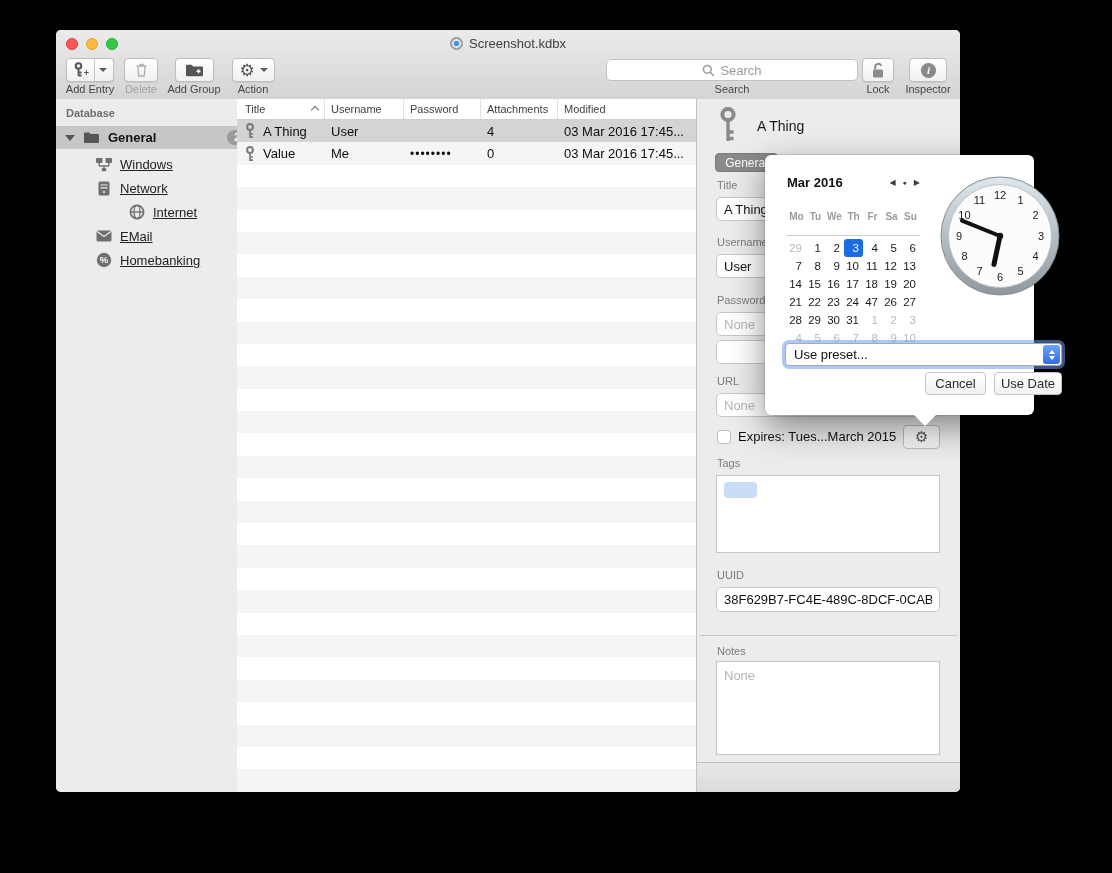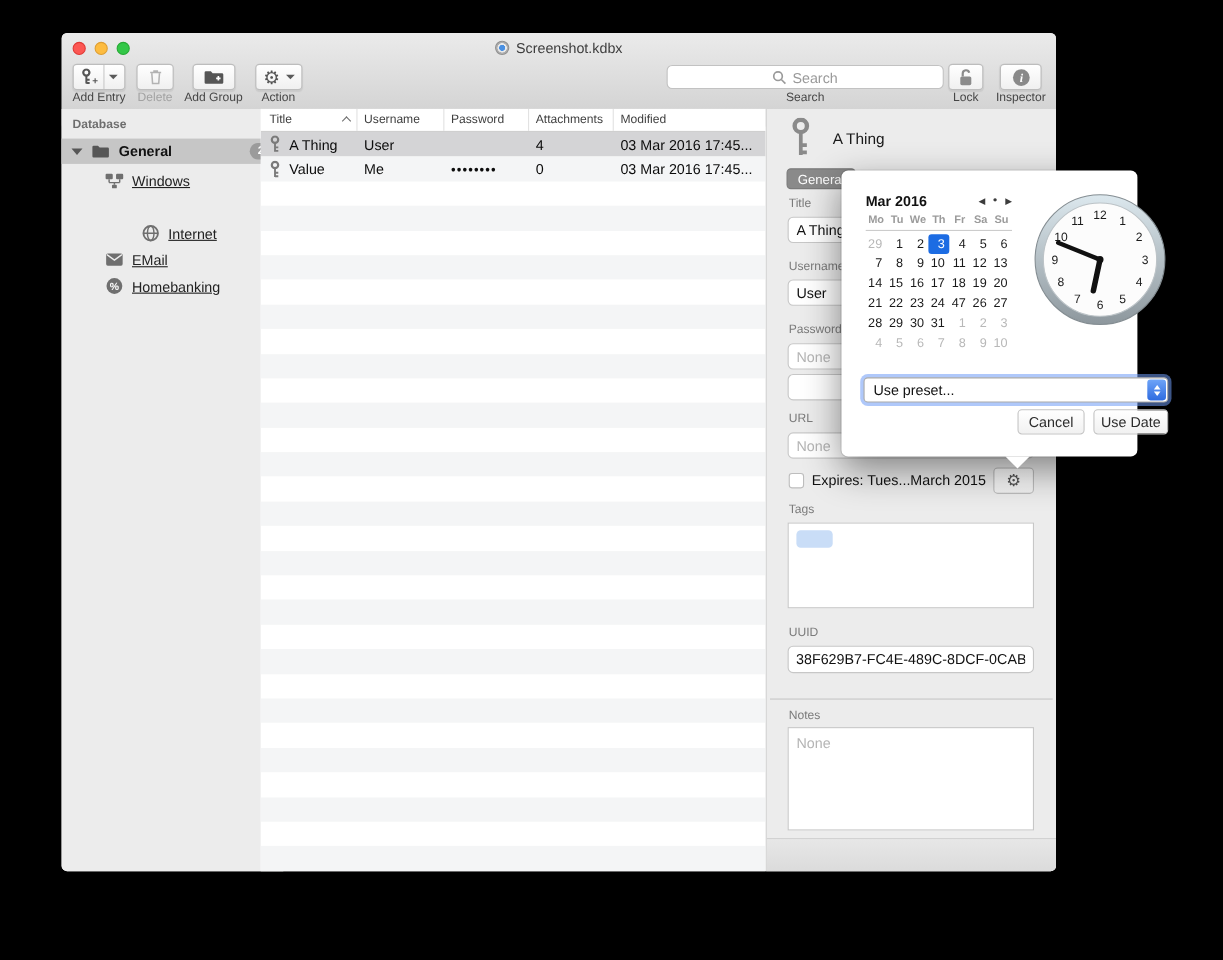--- a/index.html
+++ b/index.html
@@ -104,21 +104,21 @@
   
   .popover { position:absolute; left:765px; top:155px; width:269px; height:260px; background:#fff;
     border-radius:6px; box-shadow:0 12px 34px rgba(0,0,0,.45), 0 0 0 1px rgba(0,0,0,.1); z-index:50; }
   .popover-arrow { position:absolute; top:260px; left:149px; width:0; height:0;
     border:11px solid transparent; border-top:11px solid #fff; border-bottom:none; }
   .calendar { position:absolute; left:22px; top:18px; width:133px; }
   .cal-head { display:flex; align-items:center; height:18px; }
   .cal-month { flex:1; font-weight:bold; font-size:13px; color:#111; }
   .cal-nav { display:flex; align-items:center; gap:7px; color:#3c3c3c; }
   .cal-nav .arr { font-size:8px; } .cal-nav .dot { font-size:7px; }
-  .cal-week { display:flex; margin-top:4px; padding-bottom:3px; border-bottom:1px solid #ccc; }
+  .cal-week { display:flex; margin-top:20px; padding-bottom:13px; border-bottom:1px solid #ccc; }
   .cal-wd { width:19px; text-align:center; font-size:10px; font-weight:bold; color:#9b9b9b; }
   .cal-grid { display:flex; flex-wrap:wrap; width:133px; margin-top:3px; }
   .cal-cell { width:19px; height:18px; line-height:18px; font-size:11.5px; color:#1a1a1a;
     text-align:right; padding-right:4px; border-radius:3px; }
   .cal-cell.muted { color:#b8b8b8; }
   .cal-cell.selected { background:#1c6ce3; color:#fff; }
   .clock-svg { position:absolute; left:172px; top:18px; }
   .clock-num { font-size:11px; fill:#1a1a1a; font-family:"Liberation Sans", sans-serif; }
   .preset { position:absolute; left:20px; top:188px; width:277px; height:23px; border:1px solid #a9a9a9;
     border-radius:4px; background:#fff; box-shadow:0 0 0 3px rgba(110,155,245,.55);
@@ -225,20 +225,30 @@
         <svg width="18" height="15" viewBox="0 0 18 15">
           <rect x="1" y="1" width="6.5" height="5" rx="1" fill="#6f6f6f"></rect>
           <rect x="10.5" y="1" width="6.5" height="5" rx="1" fill="#6f6f6f"></rect>
           <path d="M4.2 6 v3 M13.8 6 v3 M4.2 9 h9.6 M9 9 v2" stroke="#6f6f6f" stroke-width="1.3" fill="none"></path>
           <rect x="6.8" y="11" width="4.4" height="3.2" rx="0.8" fill="#6f6f6f"></rect>
         </svg>
       </span>
       <span class="label">Windows</span>
     </div>
 
+    <div class="sb-item" style="top:77px;">
+      <span class="ic">
+        <svg width="12" height="15" viewBox="0 0 12 15">
+          <rect x="0.5" y="0.5" width="11" height="14" rx="1.6" fill="#6f6f6f"></rect>
+          <path d="M2.5 4 h7 M2.5 6.8 h7" stroke="#ececec" stroke-width="1.2"></path>
+          <circle cx="6" cy="11" r="1.1" fill="#ececec"></circle>
+        </svg>
+      </span>
+      <span class="label">Network</span>
+    </div>
 
     <div class="sb-item" style="top:101px;padding-left:33px;">
       <span class="ic">
         <svg width="16" height="16" viewBox="0 0 16 16">
           <circle cx="8" cy="8" r="6.6" fill="none" stroke="#6f6f6f" stroke-width="1.7"></circle>
           <ellipse cx="8" cy="8" rx="3" ry="6.6" fill="none" stroke="#6f6f6f" stroke-width="1.3"></ellipse>
           <path d="M1.5 8 h13" stroke="#6f6f6f" stroke-width="1.3"></path>
         </svg>
       </span>
       <span class="label">Internet</span>

